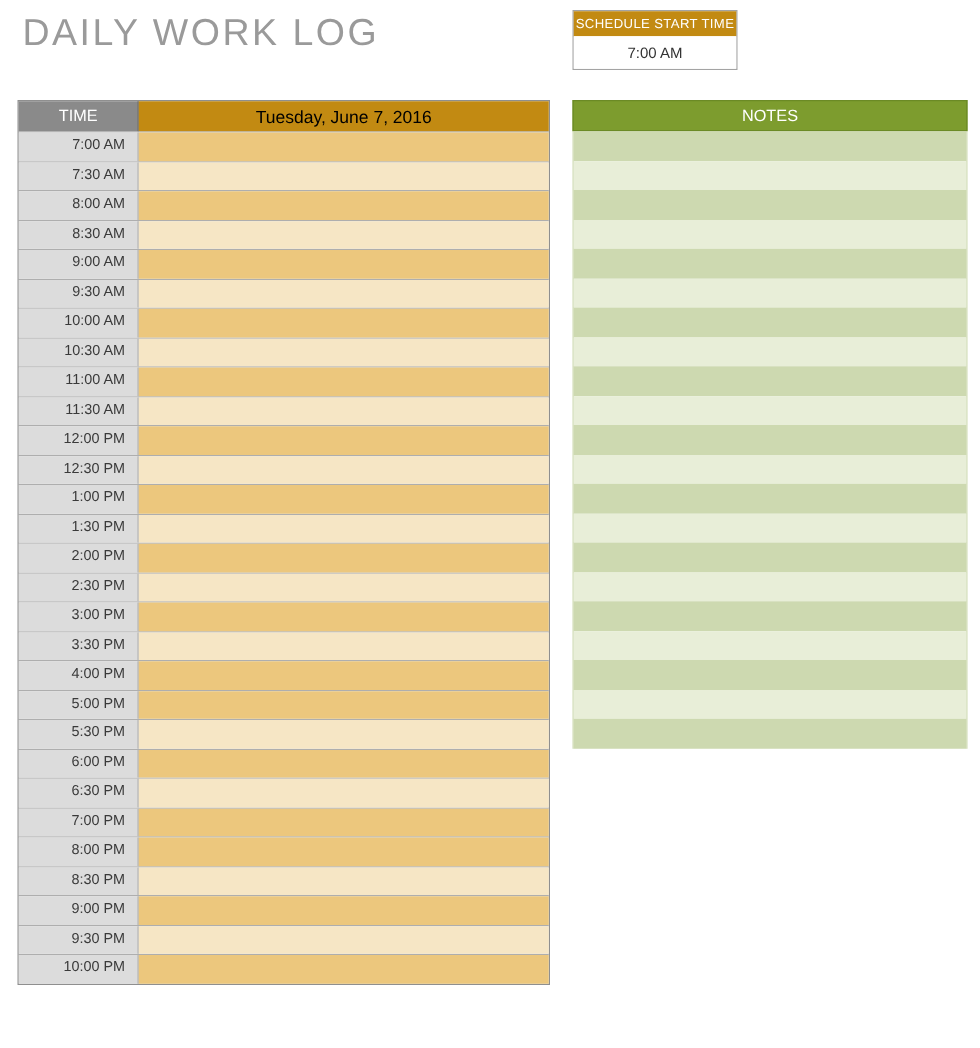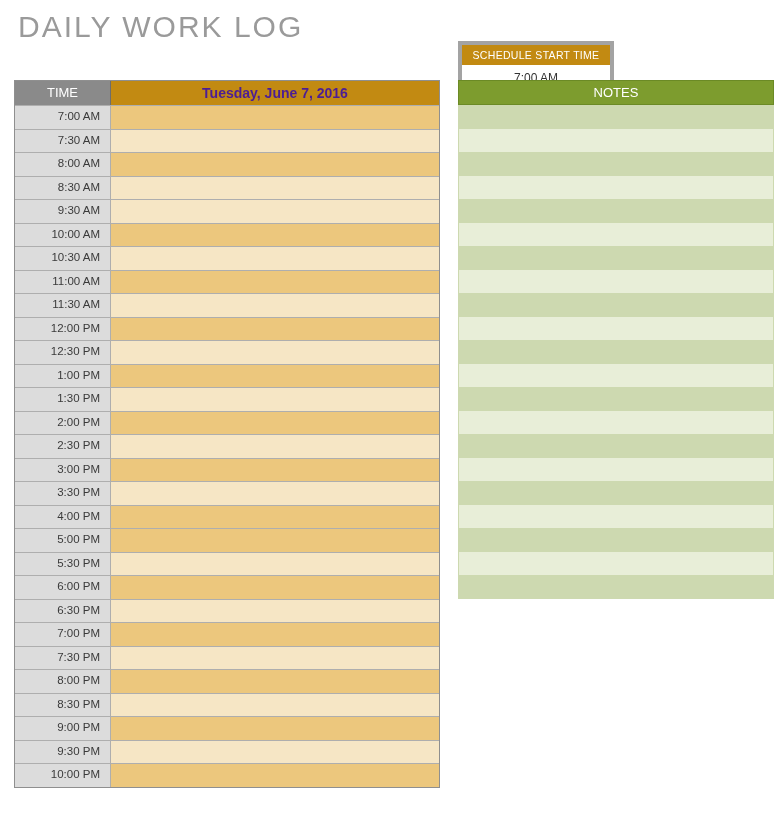--- a/index.html
+++ b/index.html
@@ -22,23 +22,22 @@
     font-family: Liberation Sans, sans-serif;
   }
   .top-boxes {
     position: absolute;
     top: 8px;
     left: 458px;
     display: flex;
     gap: 18px;
   }
   .top-box {
-    width: 156px;
-    border: 4px solid #a3a3a3;
-    margin-top: 33px;
+    width: 132px;
+    border: 1px solid #a3a3a3;
   }
   .top-box-header {
     background: #c28a12;
     color: #fff;
     font-size: 10.5px;
     text-align: center;
     padding: 4px 0;
     letter-spacing: 0.3px;
   }
   .top-box-value {
@@ -67,25 +66,24 @@
     background: #8a8a8a;
     color: #fff;
     text-align: center;
     font-size: 13px;
     padding: 4px 0;
     border-right: 1px solid #6d6d6d;
   }
   .date-header {
     flex: 1;
     background: #c28a12;
-    color: #4c1d95;
+    color: #000000;
     text-align: center;
     font-size: 14px;
     padding: 4px 0;
-    font-weight: bold;
   }
   .schedule-row {
     display: flex;
     height: 23.5px;
     border-top: 1px solid #aeaeae;
   }
   .time-cell {
     width: 96px;
     background: #dcdcdc;
     color: #3a3a3a;
@@ -150,20 +148,24 @@
         </div>
         <div class="schedule-row">
           <div class="time-cell">8:00 AM</div>
           <div class="entry-cell entry-dark"></div>
         </div>
         <div class="schedule-row">
           <div class="time-cell">8:30 AM</div>
           <div class="entry-cell entry-light"></div>
         </div>
         <div class="schedule-row">
+          <div class="time-cell">9:00 AM</div>
+          <div class="entry-cell entry-dark"></div>
+        </div>
+        <div class="schedule-row">
           <div class="time-cell">9:30 AM</div>
           <div class="entry-cell entry-light"></div>
         </div>
         <div class="schedule-row">
           <div class="time-cell">10:00 AM</div>
           <div class="entry-cell entry-dark"></div>
         </div>
         <div class="schedule-row">
           <div class="time-cell">10:30 AM</div>
           <div class="entry-cell entry-light"></div>
@@ -224,24 +226,20 @@
           <div class="time-cell">6:00 PM</div>
           <div class="entry-cell entry-dark"></div>
         </div>
         <div class="schedule-row">
           <div class="time-cell">6:30 PM</div>
           <div class="entry-cell entry-light"></div>
         </div>
         <div class="schedule-row">
           <div class="time-cell">7:00 PM</div>
           <div class="entry-cell entry-dark"></div>
-        </div>
-        <div class="schedule-row">
-          <div class="time-cell">7:30 PM</div>
-          <div class="entry-cell entry-light"></div>
         </div>
         <div class="schedule-row">
           <div class="time-cell">8:00 PM</div>
           <div class="entry-cell entry-dark"></div>
         </div>
         <div class="schedule-row">
           <div class="time-cell">8:30 PM</div>
           <div class="entry-cell entry-light"></div>
         </div>
         <div class="schedule-row">

